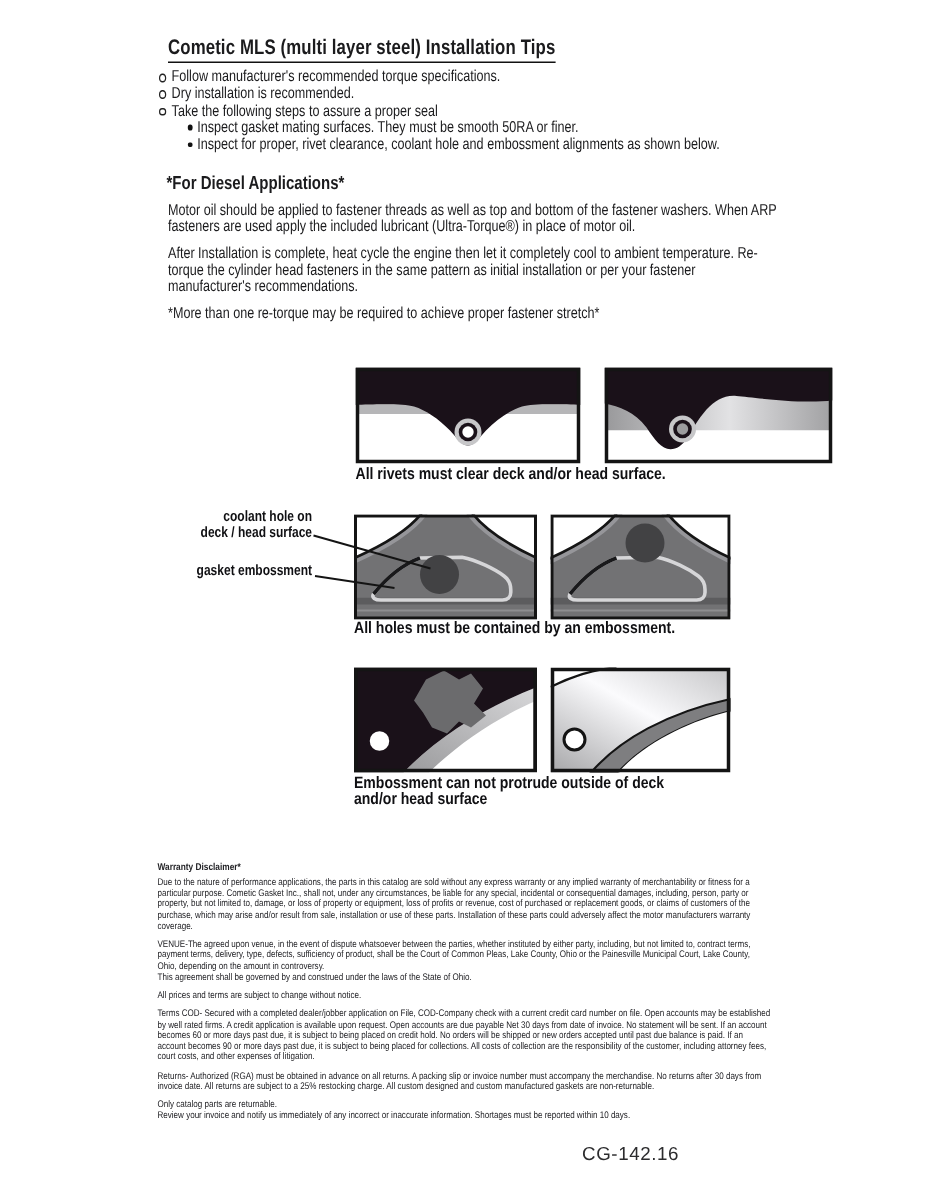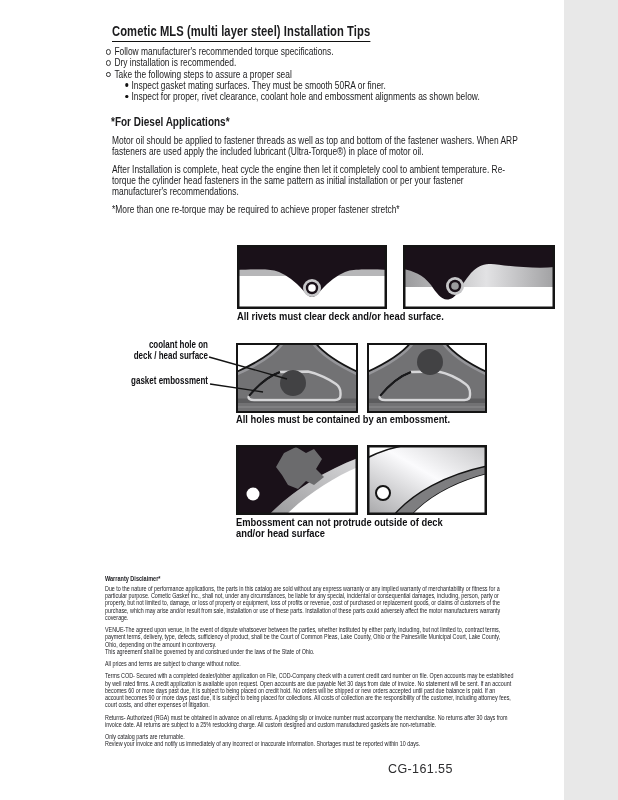--- a/index.html
+++ b/index.html
@@ -1,16 +1,16 @@
 <!DOCTYPE html>
 <html><head>
 <meta charset="utf-8">
 <style>
   html,body{margin:0;padding:0;background:#e8e8e8;}
-  #page{position:relative;width:564px;height:800px;background:#ffffff;overflow:hidden;
+  #page{position:relative;width:618px;height:800px;background:#ffffff;overflow:hidden;
         font-family:"Liberation Sans","DejaVu Sans",sans-serif;color:#1b1b1d;}
   .abs{position:absolute;}
   .cx{transform:scaleX(.8);transform-origin:0 0;}
   .cx85{transform:scaleX(.85);transform-origin:0 0;}
   .cx84{transform:scaleX(.84);transform-origin:0 0;}
   .cxr{transform:scaleX(.8);transform-origin:100% 0;}
   .title{font-size:14px;font-weight:bold;letter-spacing:.1px;white-space:nowrap;}
   .title .ul{display:inline-block;padding-bottom:2px;border-bottom:1.6px solid #111;}
   .bullets{font-size:10.5px;line-height:11.3px;width:620px;}
   .brow{display:flex;}
@@ -194,15 +194,15 @@
     <p>Due to the nature of performance applications, the parts in this catalog are sold without any express warranty or any implied warranty of merchantability or fitness for a particular purpose.  Cometic Gasket Inc., shall not, under any circumstances, be liable for any special, incidental or consequential damages, including, person, party or property, but not limited to, damage, or loss of property or equipment, loss of profits or revenue, cost of purchased or replacement goods, or claims of customers of the purchase, which may arise and/or result from sale, installation or use of these parts.  Installation of these parts could adversely affect the motor manufacturers warranty coverage.</p>
     <p>VENUE-The agreed upon venue, in the event of dispute whatsoever between the parties, whether instituted by either party, including, but not limited to, contract terms, payment terms, delivery, type, defects, sufficiency of product, shall be the Court of Common Pleas, Lake County, Ohio or the Painesville Municipal Court, Lake County, Ohio, depending on the amount in controversy.
 This agreement shall be governed by and construed under the laws of the State of Ohio.</p>
     <p>All prices and terms are subject to change without notice.</p>
     <p>Terms COD- Secured with a completed dealer/jobber application on File, COD-Company check with a current credit card number on file.  Open accounts may be established by well rated firms.  A credit application is available upon request.  Open accounts are due payable Net 30 days from date of invoice.  No statement will be sent.  If an account becomes 60 or more days past due, it is subject to being placed on credit hold.  No orders will be shipped or new orders accepted until past due balance is paid.  If an account becomes 90 or more days past due, it is subject to being placed for collections.  All costs of collection are the responsibility of the customer, including attorney fees, court costs, and other expenses of litigation.</p>
     <p>Returns- Authorized (RGA) must be obtained in advance on all returns.  A packing slip or invoice number must accompany the merchandise.  No returns after 30 days from invoice date.  All returns are subject to a 25% restocking charge.  All custom designed and custom manufactured gaskets are non-returnable.</p>
     <p>Only catalog parts are returnable.
 Review your invoice and notify us immediately of any incorrect or inaccurate information.  Shortages must be reported within 10 days.</p>
   </div>
 
-  <div class="abs pagecode" style="left:388px;top:762px;">CG-161.55</div>
+  <div class="abs pagecode" style="left:388px;top:762px;">CG-142.16</div>
 
 </div>
 
 </body></html>

